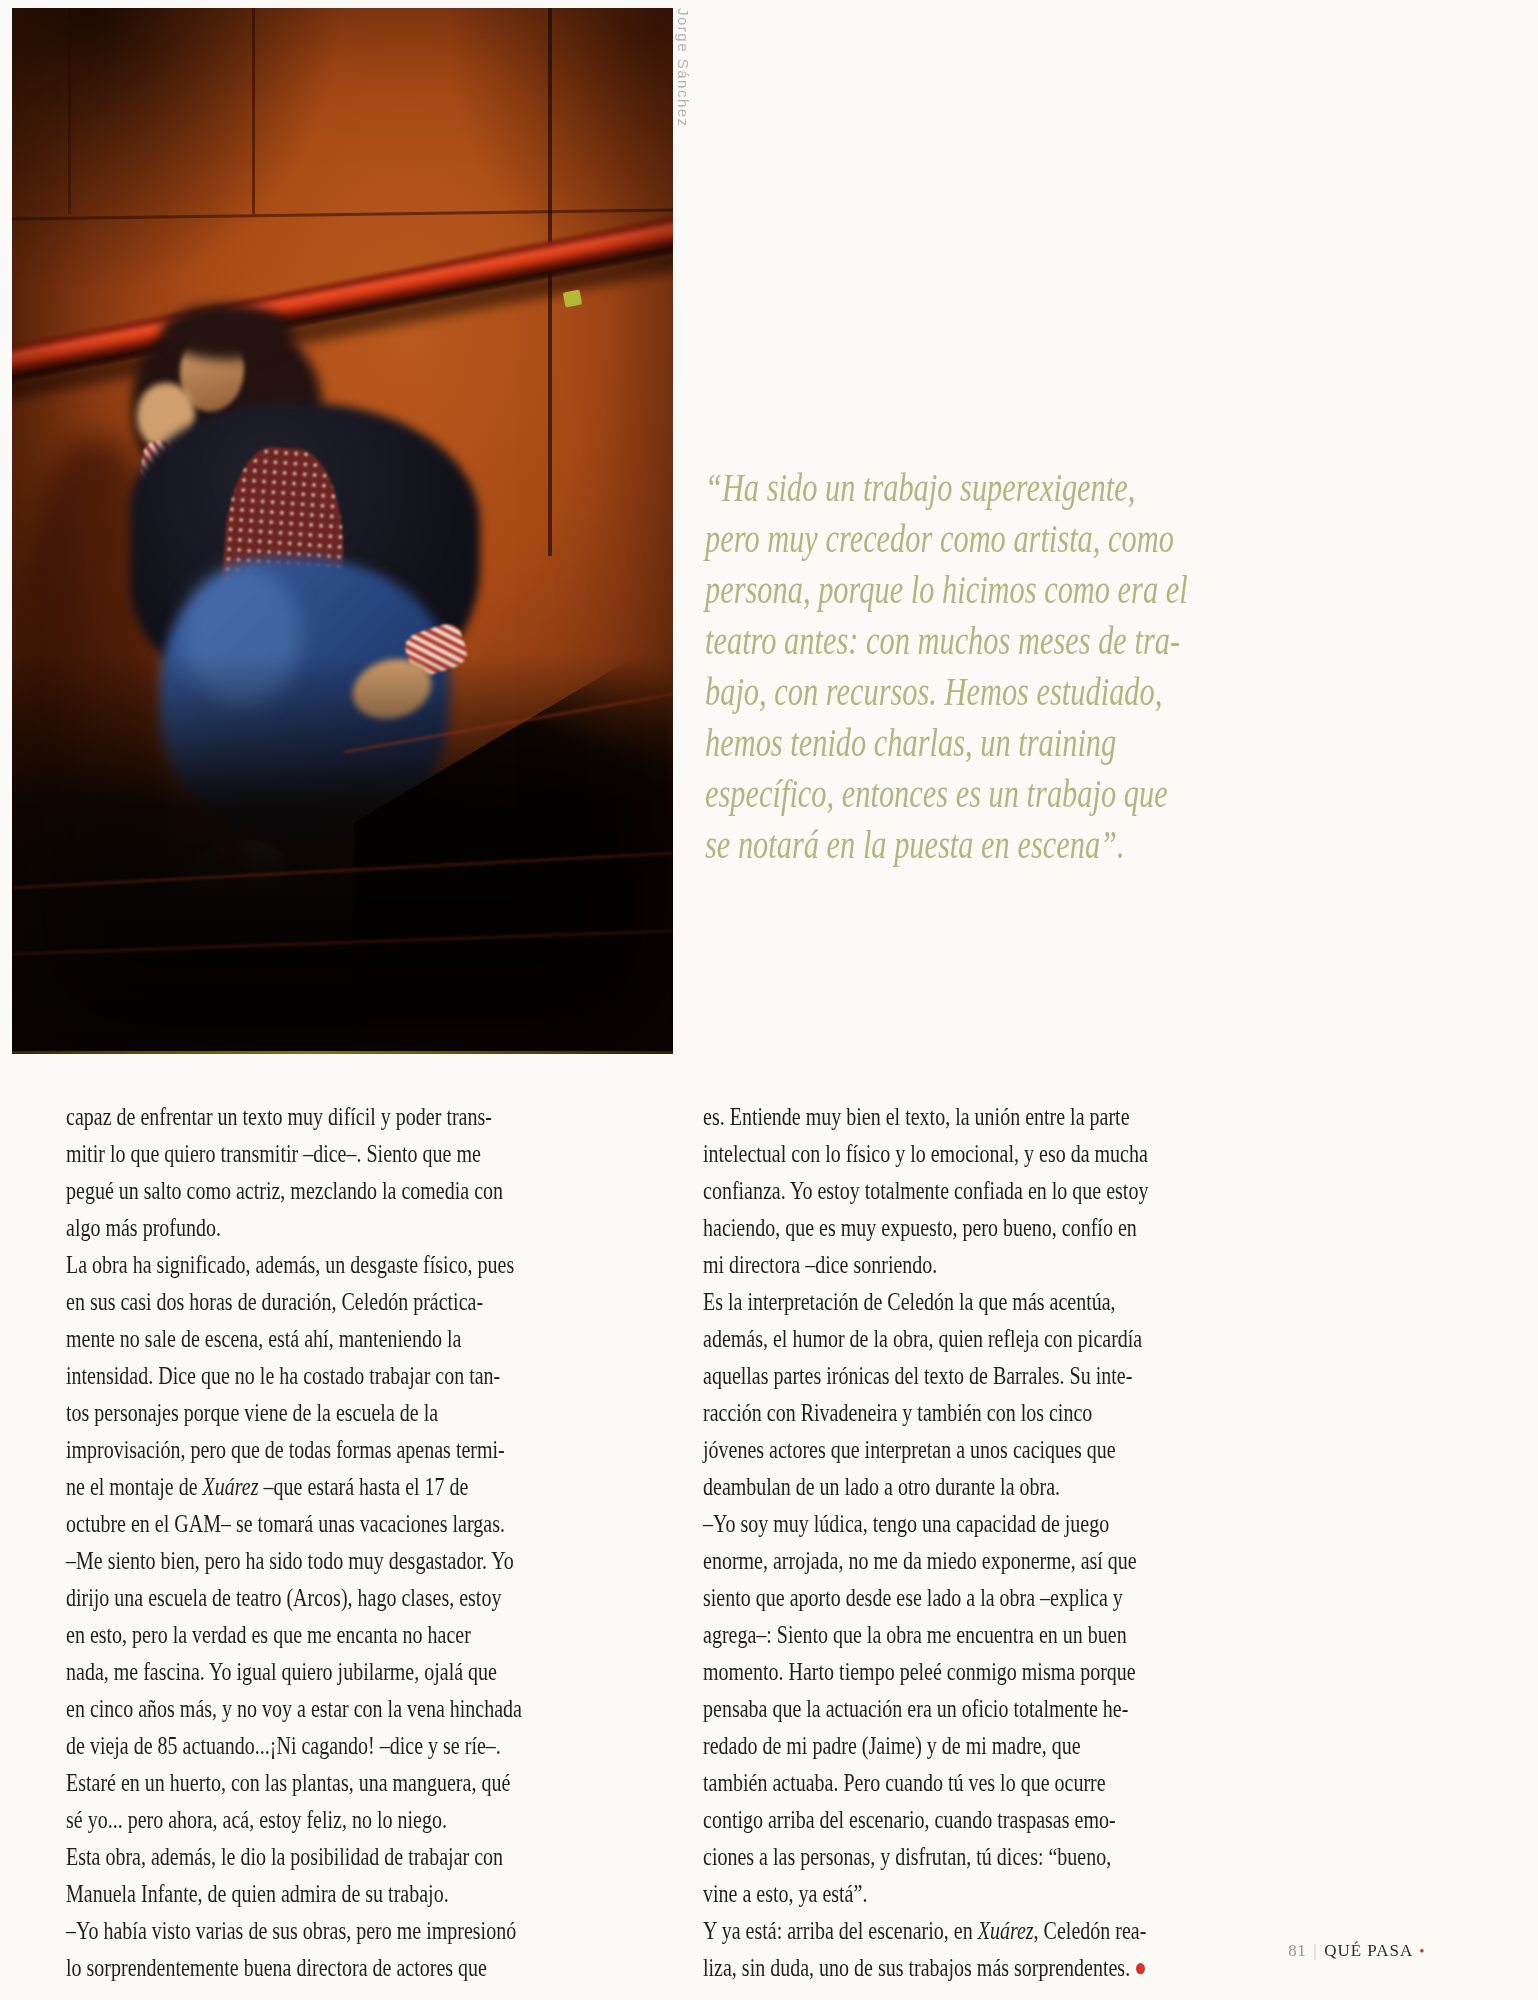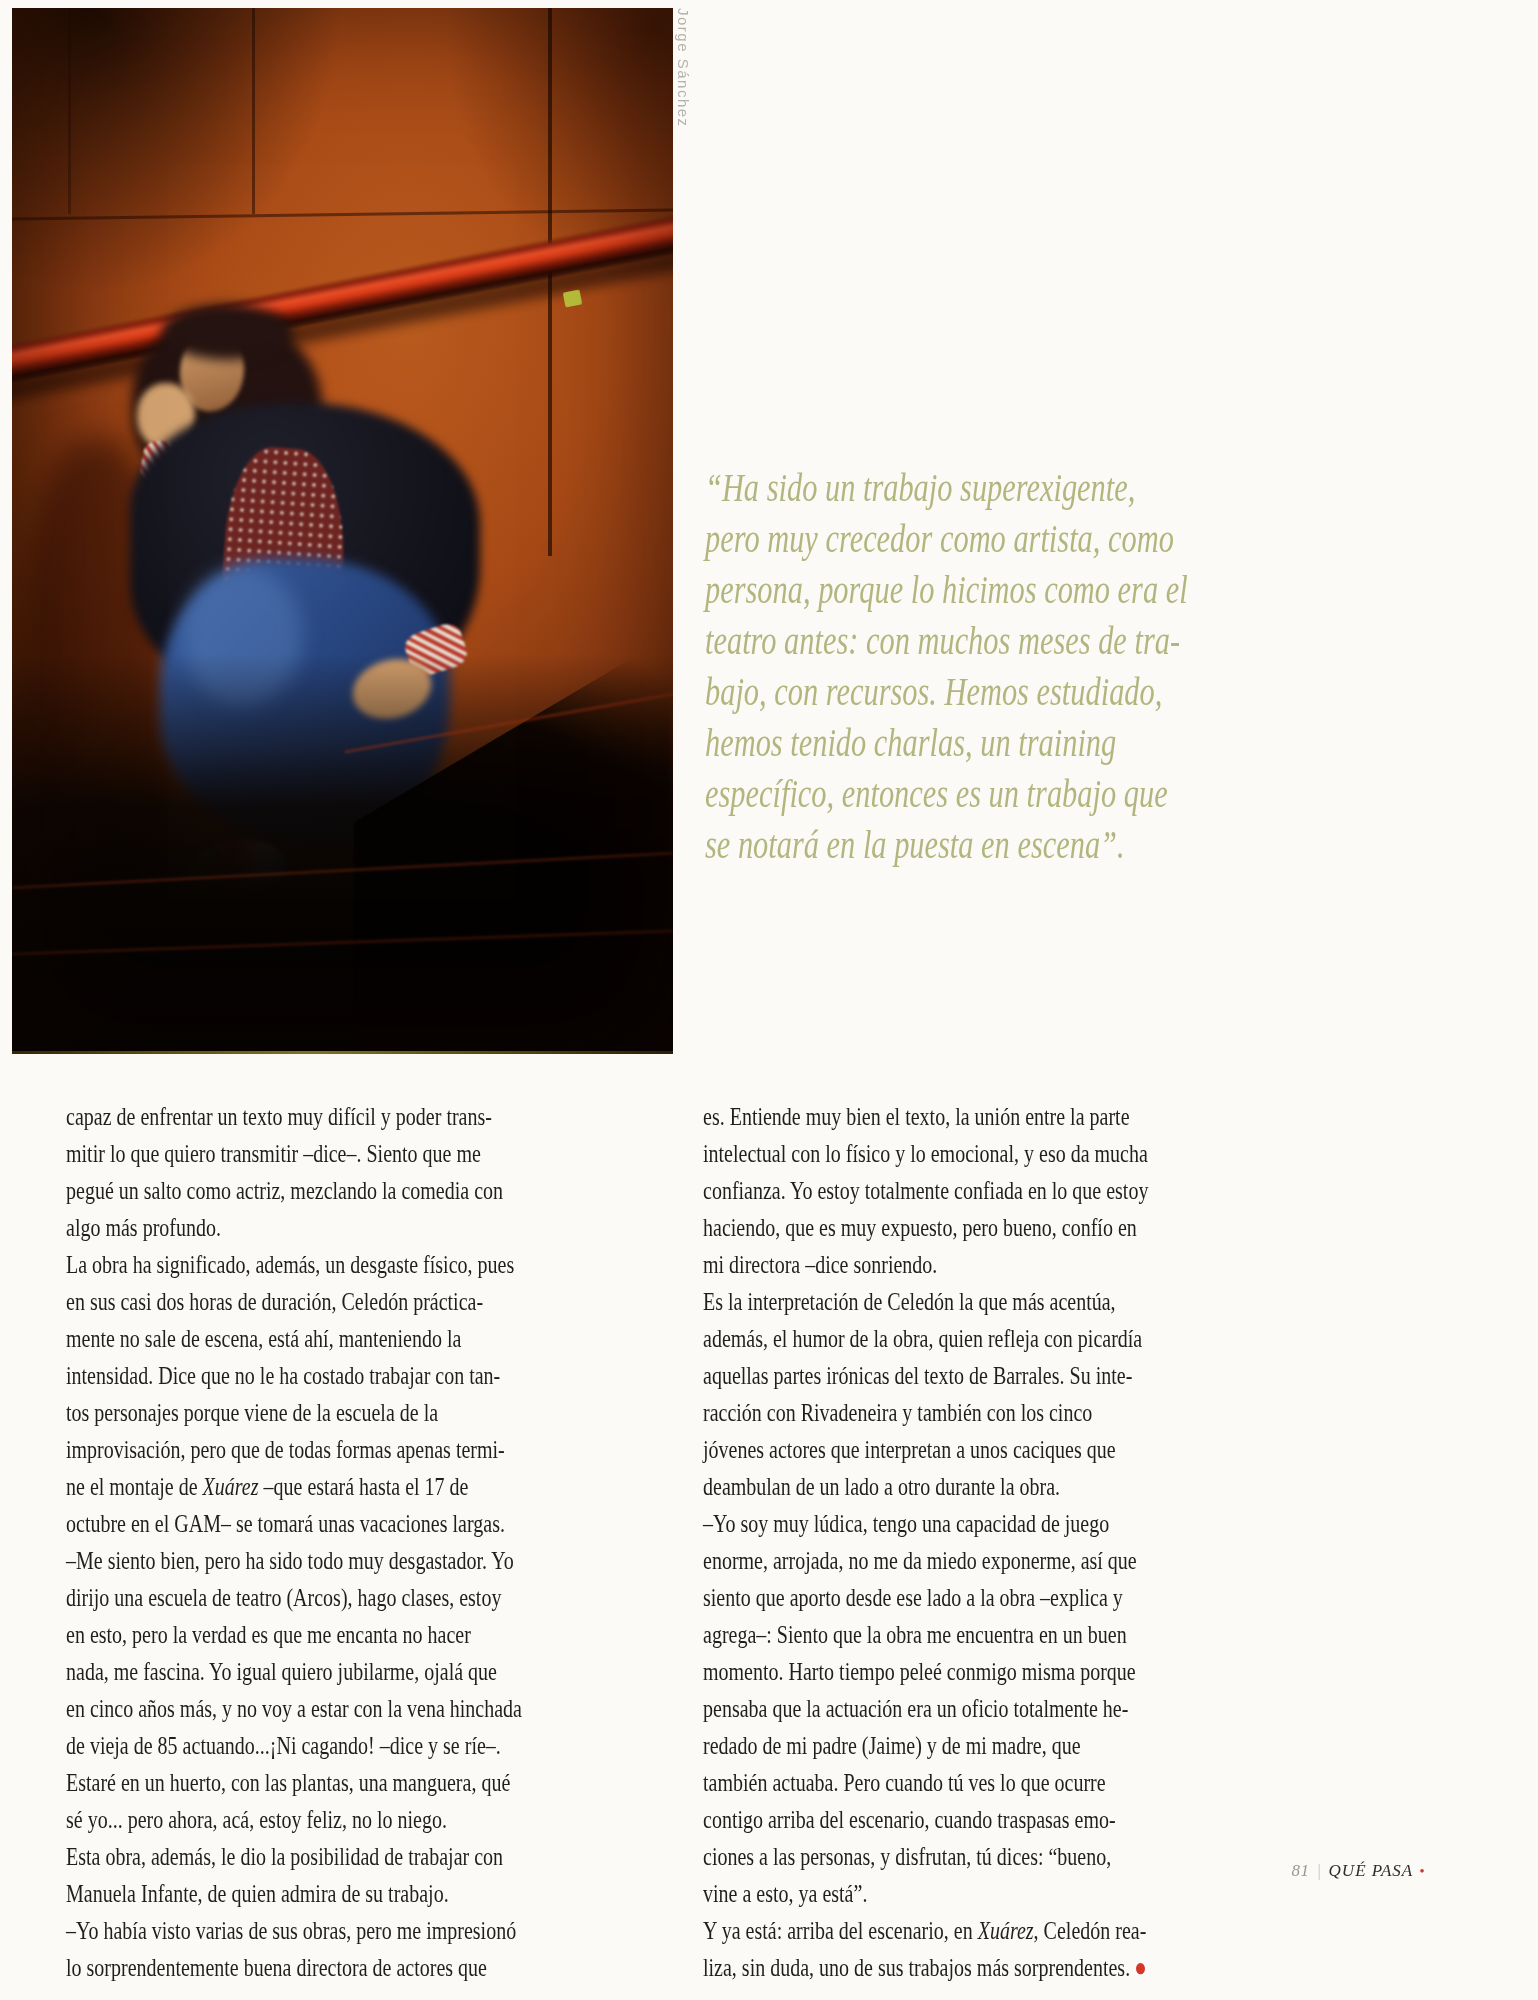--- a/index.html
+++ b/index.html
@@ -107,22 +107,22 @@
   .col { position:absolute; top:1098px; color:#211f1d;
     font-size:25px; line-height:37px;
     transform:scaleX(0.8); transform-origin:left top; }
   .col-left  { left:66px; }
   .col-right { left:703px; }
   .col .bodyline { white-space:nowrap; }
   .col i { font-style:italic; }
   .enddot { color:#d3372b; font-size:26px; margin-left:5px; font-style:normal; }
 
   
-  .footer { position:absolute; top:1861px; right:113px;
-    font-size:17px; letter-spacing:.5px; color:#2e2c28; white-space:nowrap;font-style:italic; }
+  .footer { position:absolute; top:1941px; right:113px;
+    font-size:17px; letter-spacing:.5px; color:#2e2c28; white-space:nowrap; }
   .footer .pgnum { color:#9a988f; }
   .footer .sep { color:#c8c6bd; margin:0 7px; }
   .footer .mag { color:#2e2c28; letter-spacing:1px; }
   .footer .dot { color:#cc3a24; margin-left:6px; font-size:15px; }
 </style>
 </head>
 <body>
 
 <div class="page">
 

